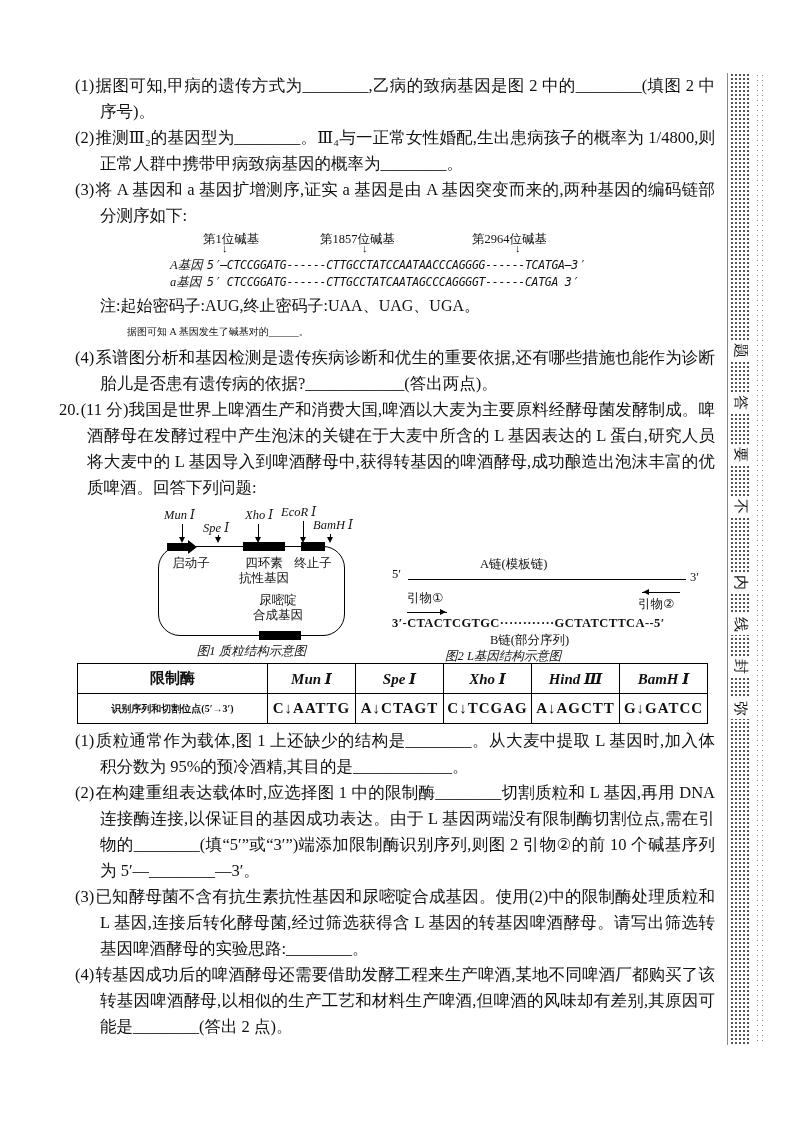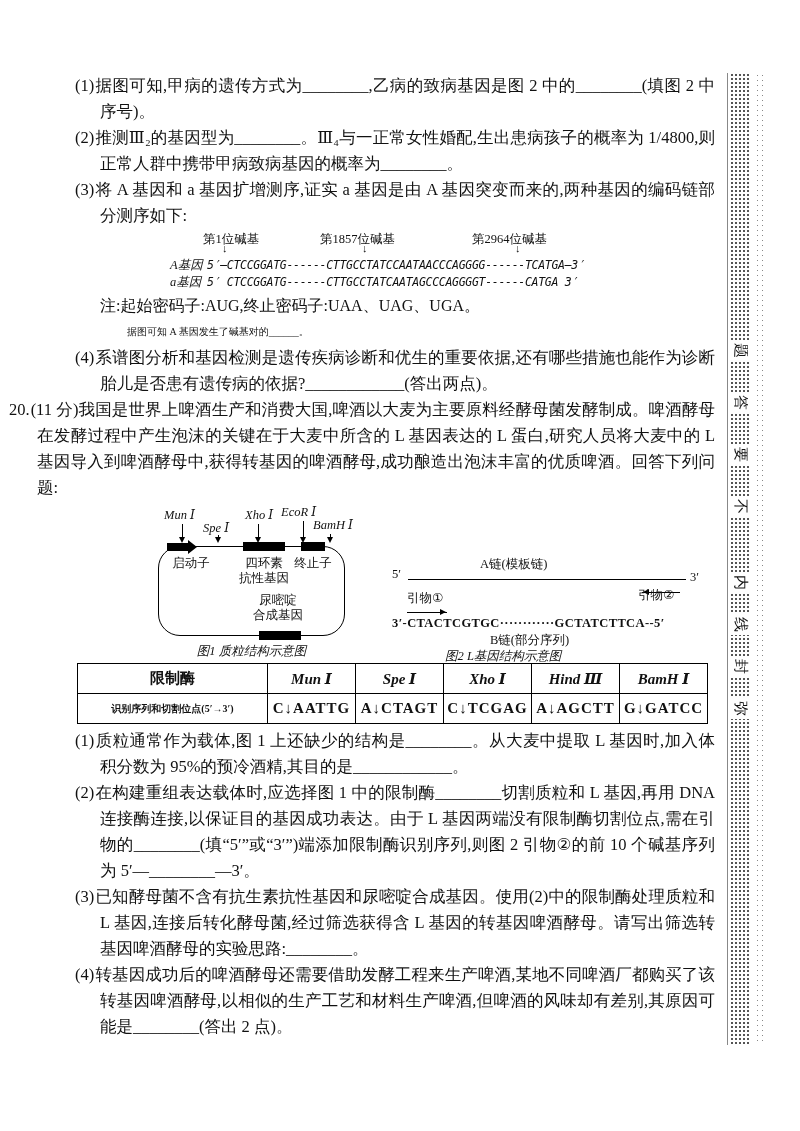--- a/index.html
+++ b/index.html
@@ -3,21 +3,21 @@
 <meta charset="utf-8">
 <style>
   * { margin:0; padding:0; box-sizing:border-box; }
   html,body { background:#fff; }
   body { width:800px; height:1131px; font-family:"Liberation Serif","DejaVu Serif","DejaVu Sans",serif; color:#111; }
   .page { position:relative; width:800px; height:1131px; background:#fff; overflow:hidden; }
   .content { position:absolute; left:0; top:73px; width:727px; }
 
   
   p.q { font-size:16.5px; line-height:26px; text-align:justify; padding-left:100px; padding-right:12px; text-indent:-25px; }
-  p.q20 { font-size:16.5px; line-height:26px; text-align:justify; padding-left:37px; padding-right:12px; text-indent:-28px; }
+  p.q20 { font-size:16.5px; line-height:26px; text-align:justify; padding-left:87px; padding-right:12px; text-indent:-28px; }
   p.note  { font-size:16px; line-height:26px; padding-left:100px; }
   p.concl { font-size:10px; line-height:26px; padding-left:127px; }
   .qn { padding-right:1px; }
 
   
   .seqfig { position:relative; height:62px; margin-left:170px; margin-top:2px; }
   .slab { position:absolute; top:0; font-size:12.5px; white-space:nowrap; }
   .sarr { position:absolute; top:11px; font-size:11px; line-height:12px; }
   .seqrow { position:absolute; left:0; white-space:nowrap; font-size:13px;font-style:italic; }
   .seqname { display:inline-block; width:37px; font-size:12.5px; }
@@ -120,21 +120,21 @@
         </div>
         <span class="cap" style="left:18px;top:142px;width:187px">图1 质粒结构示意图</span>
       </div>
 
       <div class="fig2">
         <span class="f2lab" style="left:90px;top:0">A链(模板链)</span>
         <span class="f2lab" style="left:2px;top:11px">5′</span>
         <div class="hline" style="left:18px;top:23px;width:278px"></div>
         <span class="f2lab" style="left:300px;top:14px">3′</span>
         <div class="arrL" style="left:252px;top:36px;width:38px"></div>
-        <span class="f2lab" style="left:248px;top:31px">引物②</span>
+        <span class="f2lab" style="left:248px;top:40px">引物②</span>
         <span class="f2lab" style="left:17px;top:34px">引物①</span>
         <div class="arrR" style="left:17px;top:56px;width:40px"></div>
         <span class="f2seq" style="left:2px;top:60px">3′-CTACTCGTGC············GCTATCTTCA--5′</span>
         <span class="f2lab" style="left:100px;top:76px">B链(部分序列)</span>
         <span class="cap" style="left:55px;top:92px">图2 L基因结构示意图</span>
       </div>
 
     </div>
 
     <table class="enz-table">

